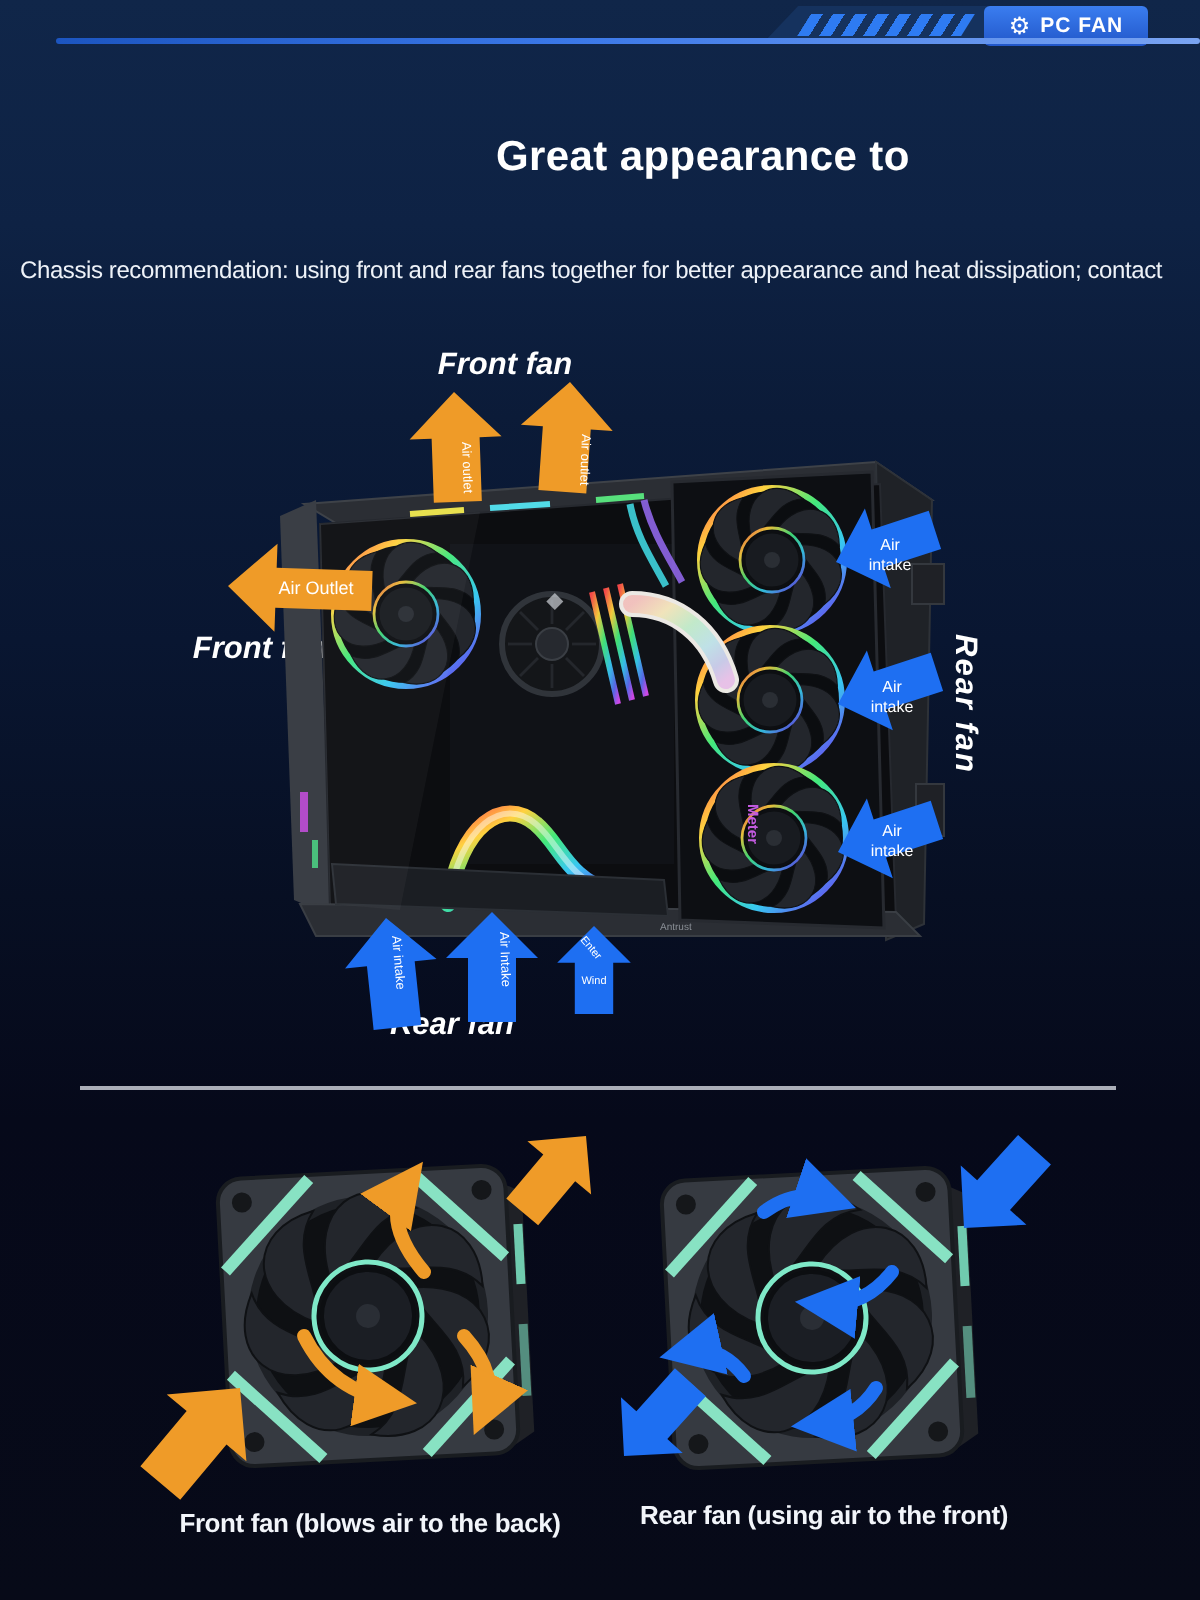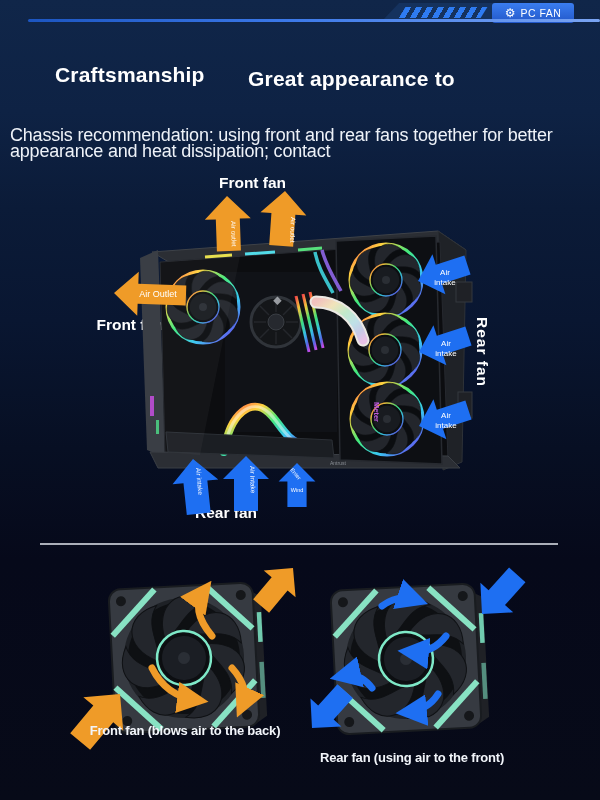--- a/index.html
+++ b/index.html
@@ -10,50 +10,49 @@
   }
   .abs{position:absolute;}
   
   .nav-band{left:382px;top:3px;width:122px;height:18px;background:#15325e;
     clip-path:polygon(14% 0,100% 0,100% 100%,0 100%);}
   .stripes{left:402px;top:7px;width:82px;height:11px;transform:skewX(-32deg);
     background:repeating-linear-gradient(90deg,#2e7bf2 0 6px,rgba(0,0,0,0) 6px 11px);}
   .badge{left:492px;top:3px;width:82px;height:20px;border-radius:3px;
     background:linear-gradient(180deg,#3a7df0,#2257c9);
     display:flex;align-items:center;justify-content:center;gap:5px;}
-  .badge .glabel{font-size:10.5px;font-weight:normal;letter-spacing:.5px;color:#fff;}
+  .badge .glabel{font-size:10.5px;font-weight:bold;letter-spacing:.5px;color:#fff;}
   .gear{font-size:12px;line-height:12px;color:#fff;}
   .accent-line{left:28px;top:19px;width:572px;height:3px;border-radius:2px;
     background:linear-gradient(90deg,#1c55c0,#3b78e8 45%,#7aa4f2);}
   
   .h1{font-size:21px;font-weight:bold;line-height:25px;letter-spacing:.2px;}
-  .desc{font-size:18px;line-height:15.5px;color:#eef2f8;letter-spacing:-0.2px;}
+  .desc{font-size:12px;line-height:15.5px;color:#eef2f8;letter-spacing:-0.2px;}
   
-  .fanlabel{font-size:15.5px;font-weight:bold;color:#fff;text-align:center;}
+  .fanlabel{font-size:15.5px;font-weight:bold;color:#fff;text-align:center;font-style:italic;}
   .vertical{writing-mode:vertical-rl;letter-spacing:1px;}
   .divider{left:40px;top:543px;width:518px;height:2px;background:#c9cdd5;opacity:.85;}
   .caption{font-size:13px;font-weight:bold;color:#f2f5fa;text-align:center;letter-spacing:-0.2px;}
   svg{display:block;}
   svg text{font-family:"Liberation Sans",sans-serif;}
 </style>
 </head>
 <body>
 
 <div id="screen">
 
   <div class="abs nav-band"></div>
   <div class="abs stripes"></div>
   <div class="abs badge">
     <span class="gear">⚙</span>
     <span class="glabel">PC FAN</span>
   </div>
   <div class="abs accent-line"></div>
 
   <div class="abs h1" style="left:55px;top:62px;">
-    <div>Craftsmanship</div>
   </div>
   <div class="abs h1" style="left:248px;top:66px;">
     <div>Great appearance to</div>
   </div>
 
   <div class="abs desc" style="left:10px;top:128px;width:588px;">
     <div>Chassis recommendation: using front and rear fans together for better appearance and heat dissipation; contact</div>
   </div>
 
   <div class="abs fanlabel" style="left:200px;top:174px;width:105px;">Front fan</div>
@@ -253,16 +252,16 @@
       <path d="M0,0 L26,26 L13,26 L13,62 L-13,62 L-13,26 L-26,26 Z" transform="translate(312,728) rotate(222) scale(0.8)"></path>
     </g>
     <g fill="none" stroke="#1e6ff2" stroke-width="7" stroke-linecap="round">
       <path d="M382,606 Q398,594 416,600" marker-end="url(#mb)"></path>
       <path d="M446,636 Q432,654 410,652" marker-end="url(#mb)"></path>
       <path d="M372,688 Q360,672 342,676" marker-end="url(#mb)"></path>
       <path d="M438,694 Q428,710 408,712" marker-end="url(#mb)"></path>
     </g>
   </svg>
 
-  <div class="abs caption" style="left:60px;top:723px;width:250px;">Front fan (blows air to the back)</div>
+  <div class="abs caption" style="left:60px;top:754px;width:250px;">Front fan (blows air to the back)</div>
   <div class="abs caption" style="left:302px;top:750px;width:220px;">Rear fan (using air to the front)</div>
 
 </div>
 
 </body></html>

